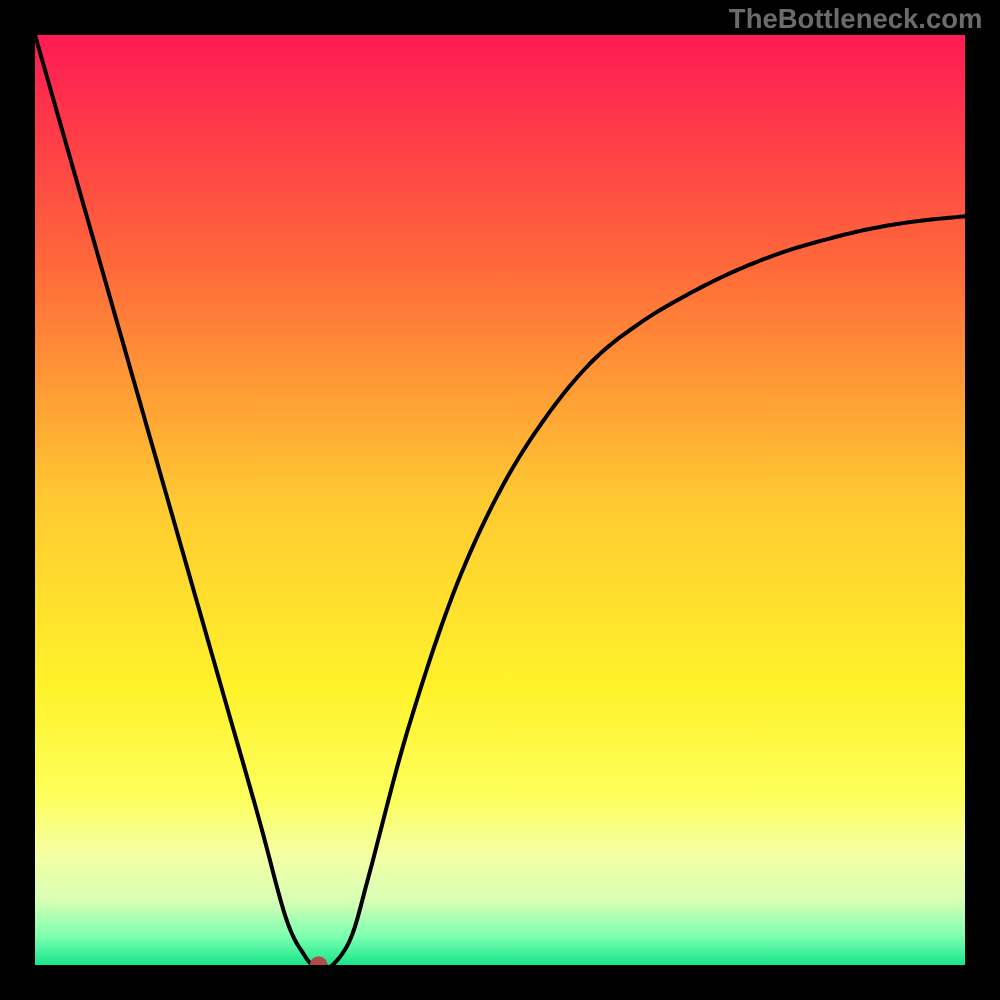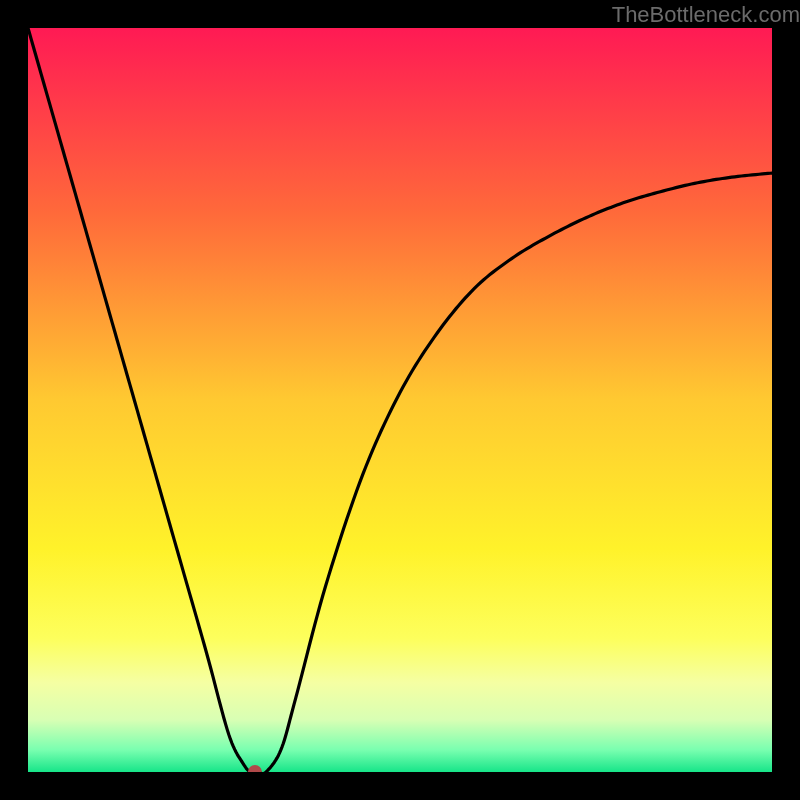--- a/index.html
+++ b/index.html
@@ -13,24 +13,24 @@
   }
   .frame {
     position: relative;
     width: 800px;
     height: 800px;
     background: #000;
   }
   .attribution {
     position: absolute;
     top: 2px;
-    right: 0;
+    right: 14px;
     color: #6b6b6b;
     font-size: 22px;
-    font-weight: 400;
+    font-weight: 700;
     user-select: none;
   }
   .plot {
     position: absolute;
     left: 28px;
     top: 28px;
     width: 744px;
     height: 744px;
     overflow: hidden;
   }

